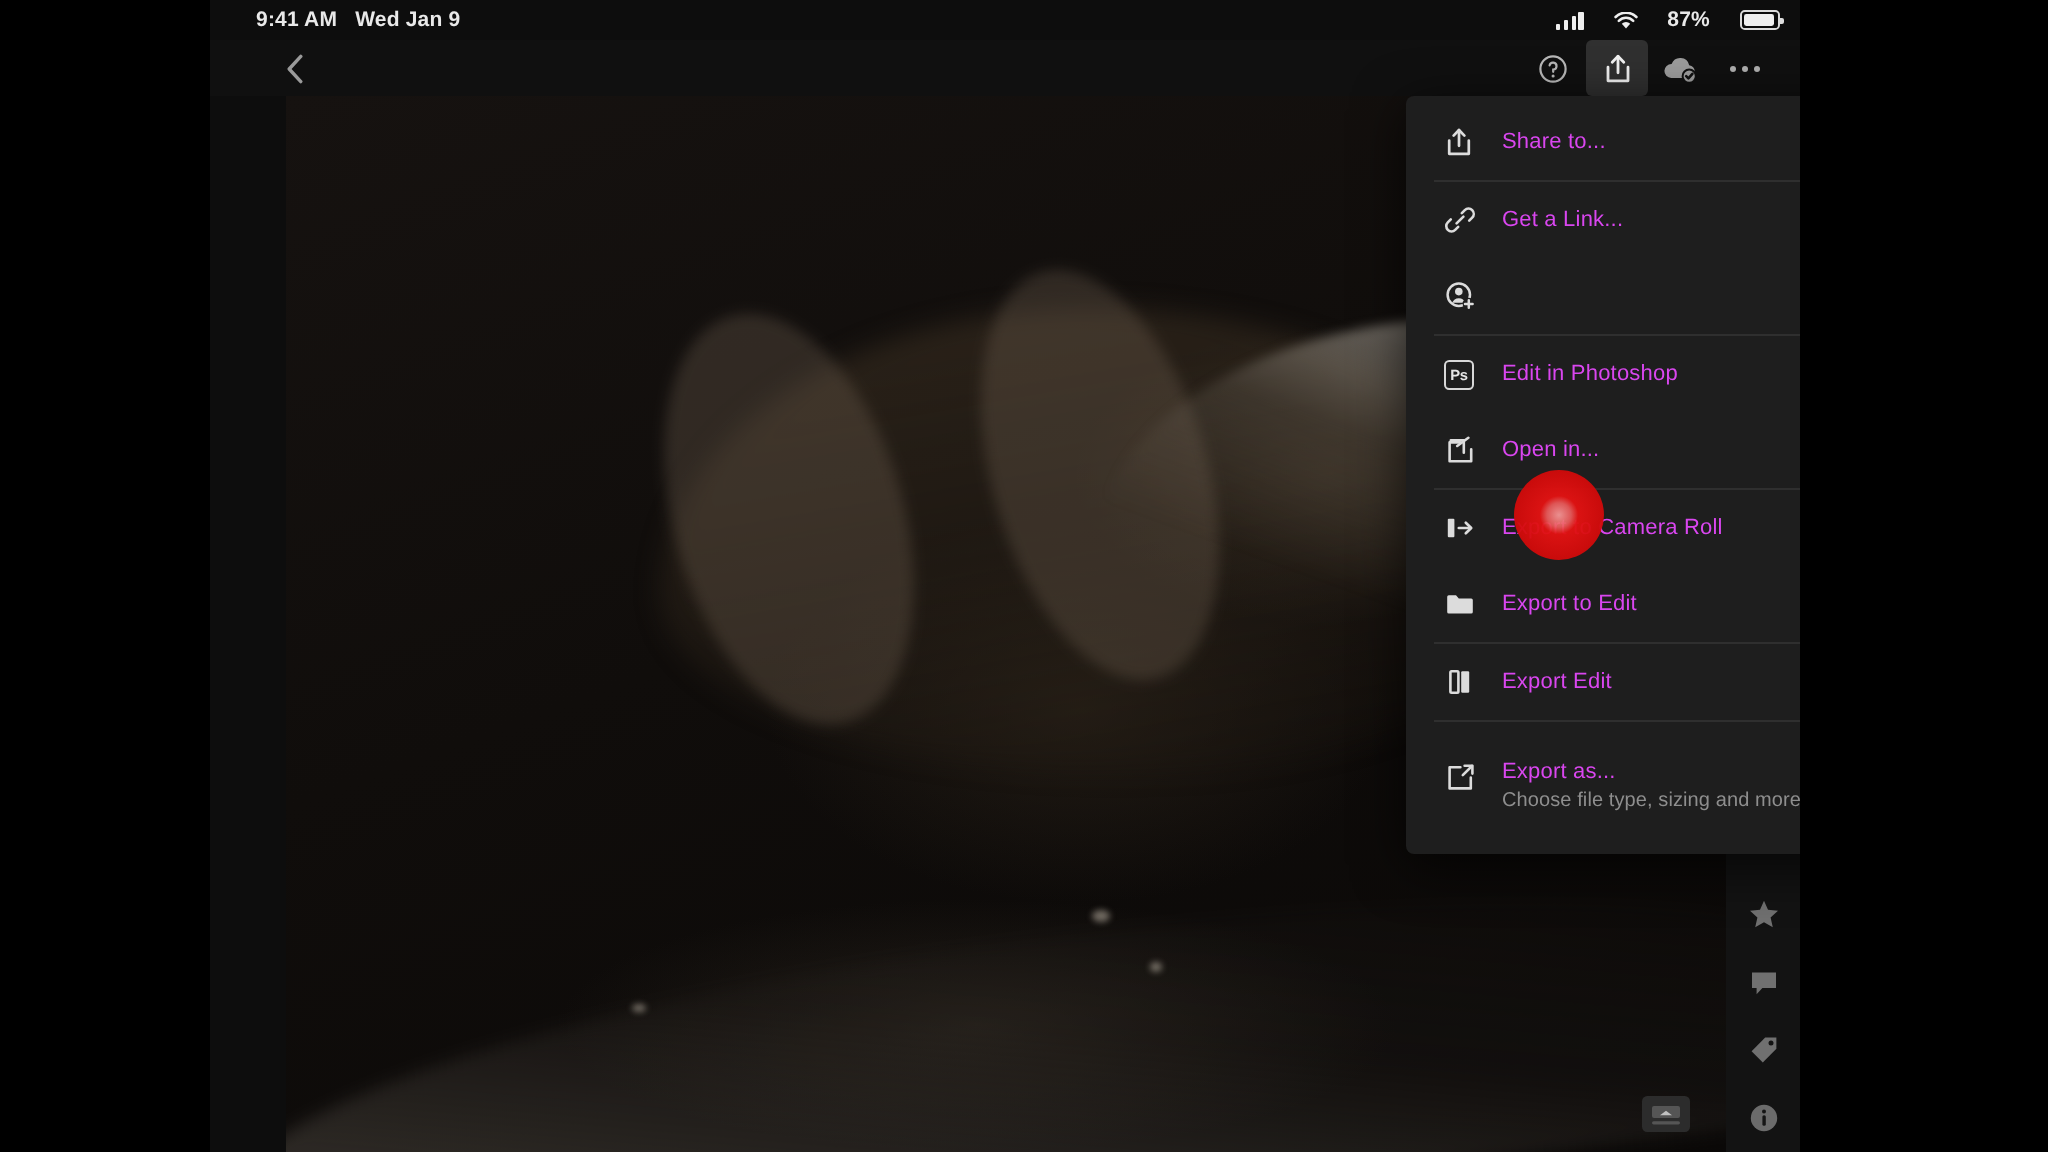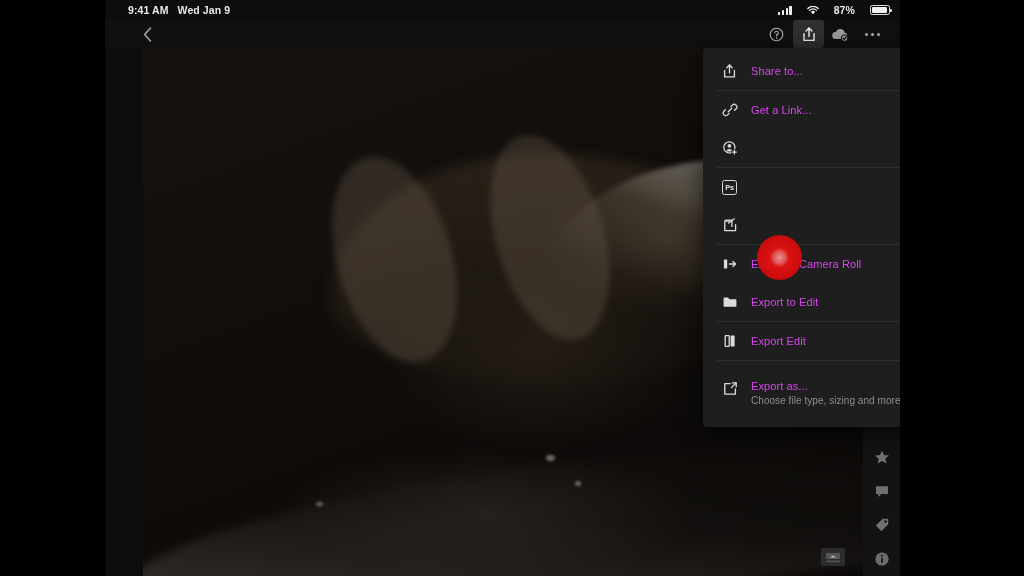--- a/index.html
+++ b/index.html
@@ -400,30 +400,36 @@
             <path d="M12.4 10.1 V13.9 M10.5 12 H14.3" stroke="#dcdcdc" stroke-width="1.25" stroke-linecap="round"></path>
           </svg>
         </span>
       </div>
       <div class="sep"></div>
 
       <div class="mi">
         <span class="mi-ico">
           <span class="ps-badge">Ps</span>
         </span>
+        <span class="mi-txt">
+          <span class="mi-label">Edit in Photoshop</span>
+        </span>
       </div>
 
       <div class="mi">
         <span class="mi-ico">
           <svg width="16" height="16" viewBox="0 0 16 16">
             <path d="M13.6 7.6 V13.6 H2.8 V4.2 H8" stroke="#dcdcdc" stroke-width="1.3" fill="none" stroke-linecap="round" stroke-linejoin="round"></path>
             <path d="M3.4 3.2 H9.9 V9.4" stroke="#dcdcdc" stroke-width="1.3" fill="none" stroke-linecap="round" stroke-linejoin="round"></path>
             <path d="M6.6 6 L12.2 1.9" stroke="#dcdcdc" stroke-width="1.3" stroke-linecap="round"></path>
           </svg>
         </span>
+        <span class="mi-txt">
+          <span class="mi-label">Open in...</span>
+        </span>
 
       </div>
       <div class="sep"></div>
 
       <div class="mi">
         <span class="mi-ico">
           <svg width="16" height="16" viewBox="0 0 16 16">
             <rect x="1.9" y="3.4" width="3.3" height="9.2" rx=".5" fill="#dcdcdc"></rect>
             <path d="M7.4 8 H13.3" stroke="#dcdcdc" stroke-width="1.35" stroke-linecap="round"></path>
             <path d="M10.9 5.4 L13.6 8 L10.9 10.6" stroke="#dcdcdc" stroke-width="1.35" fill="none" stroke-linecap="round" stroke-linejoin="round"></path>

